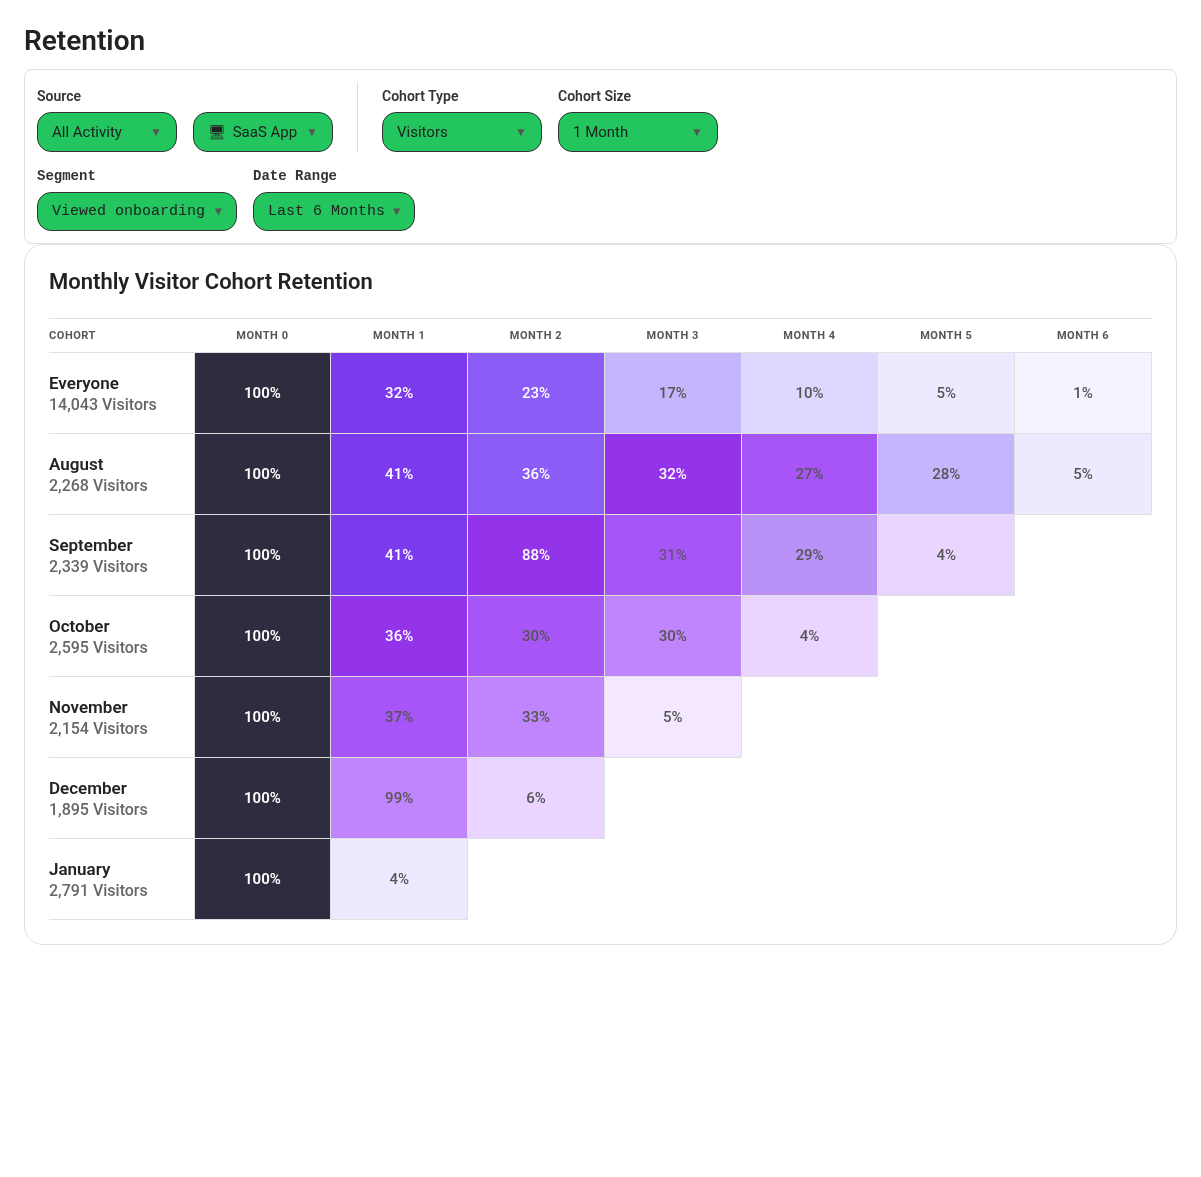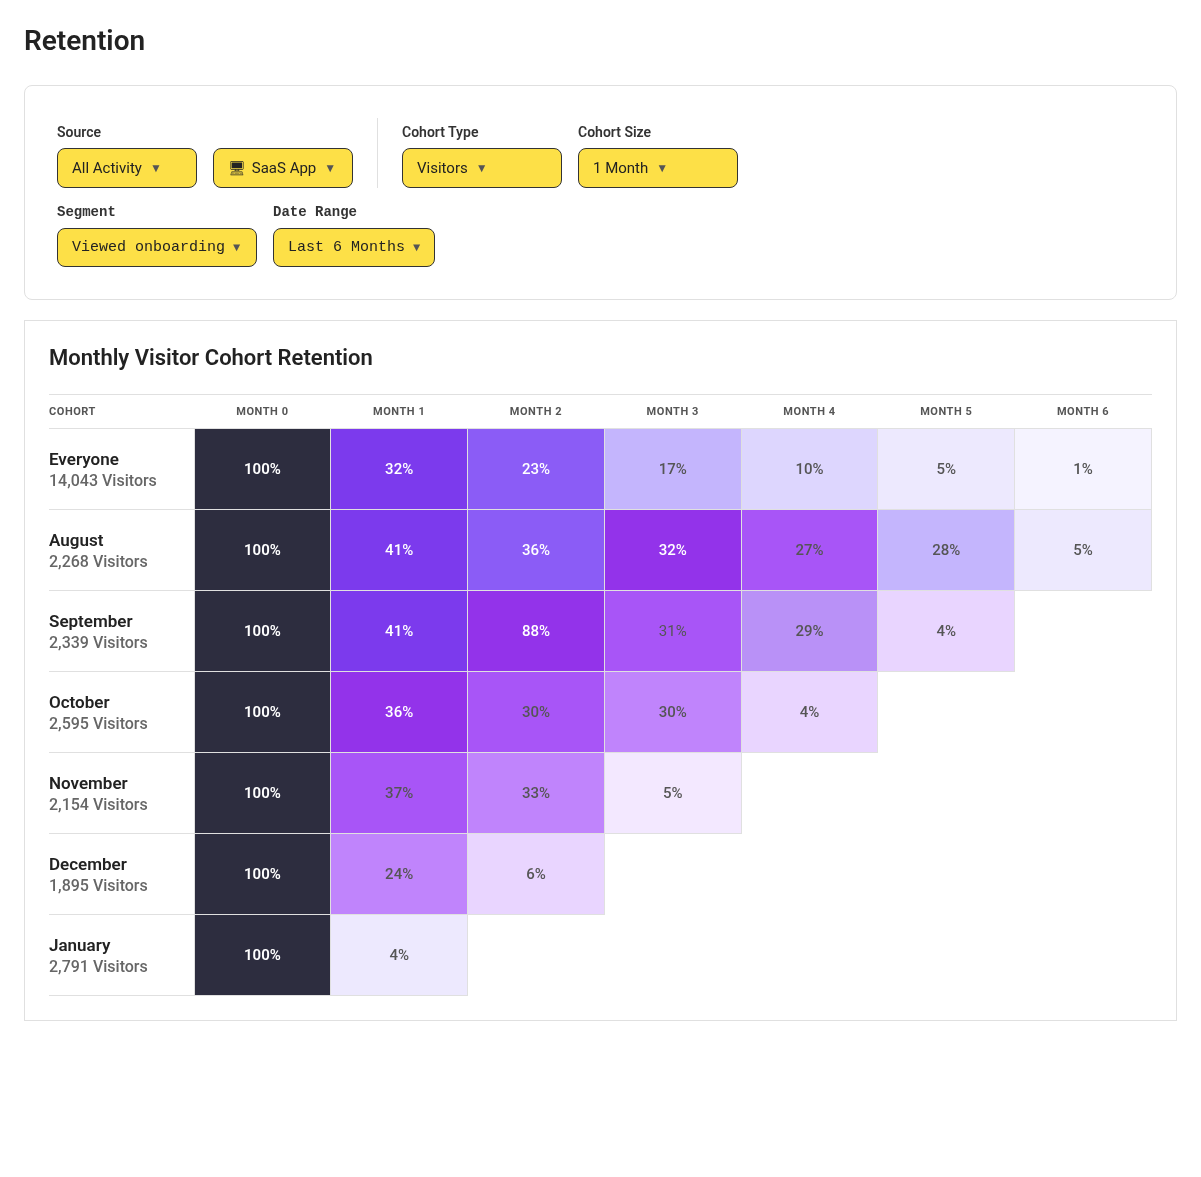--- a/index.html
+++ b/index.html
@@ -5,27 +5,26 @@
     * { box-sizing: border-box; margin: 0; padding: 0; }
     body {
       font-family: -apple-system, BlinkMacSystemFont, 'Segoe UI', Roboto, sans-serif;
       background: #fff;
       color: #222;
       padding: 24px;
     }
     .page-title {
       font-size: 28px;
       font-weight: 600;
-      margin-bottom: 28px;
+      margin-bottom: 12px;
     }
     .filters-panel {
       border: 1px solid #e0e0e0;
       border-radius: 8px;
-      padding: 32px;
-      margin-bottom: 20px;
+      padding: 12px;
     }
     .filter-row {
       display: flex;
       align-items: flex-end;
       gap: 16px;
       margin-bottom: 16px;
     }
     .filter-row:last-child { margin-bottom: 0; font-family: Liberation Mono, monospace; }
     .filter-group {
       display: flex;
@@ -33,26 +32,26 @@
       gap: 8px;
     }
     .filter-label {
       font-size: 14px;
       font-weight: 600;
       color: #333;
     }
     .filter-select {
       display: flex;
       align-items: center;
-      justify-content: flex-start;
+      justify-content: space-between;
       border: 1.5px solid #333;
-      border-radius: 8px;
+      border-radius: 14px;
       padding: 10px 14px;
       cursor: pointer;
-      background: #fde047;
+      background: #22c55e;
       font-size: 15px;
       color: #222;
       min-width: 140px;
       user-select: none;
     }
     .filter-select .chevron {
       margin-left: 8px;
       font-size: 12px;
       color: #555;
     }
@@ -62,21 +61,21 @@
       height: 70px;
       margin: 0 8px;
       align-self: center;
     }
     .saas-icon {
       margin-right: 6px;
       font-size: 14px;
     }
     .cohort-panel {
       border: 1px solid #e0e0e0;
-      border-radius: 0;
+      border-radius: 19px;
       padding: 24px;
     }
     .cohort-title {
       font-size: 22px;
       font-weight: 600;
       margin-bottom: 24px;
     }
     .retention-table {
       width: 100%;
       border-collapse: collapse;
@@ -332,21 +331,21 @@
         </tr>
         <tr>
           <td class="cohort-cell">
             <div class="cohort-name">December</div>
             <div class="cohort-visitors">1,895 Visitors</div>
           </td>
           <td style="background: rgb(45, 45, 63); color: rgb(255, 255, 255); font-weight: 600; font-size: 15px;">
             <div class="cell-content">100%</div>
           </td>
           <td style="background: rgb(192, 132, 252); color: rgb(85, 85, 85); font-weight: 500;">
-            <div class="cell-content">24%</div>
+            <div class="cell-content">99%</div>
           </td>
           <td style="background: rgb(233, 213, 255); color: rgb(85, 85, 85); font-weight: 500;">
             <div class="cell-content">6%</div>
           </td>
           <td class="empty-cell" style="border: none; background: rgb(255, 255, 255);"></td>
           <td class="empty-cell" style="border: none; background: rgb(255, 255, 255);"></td>
           <td class="empty-cell" style="border: none; background: rgb(255, 255, 255);"></td>
           <td class="empty-cell" style="border: none; background: rgb(255, 255, 255);"></td>
         </tr>
         <tr>

